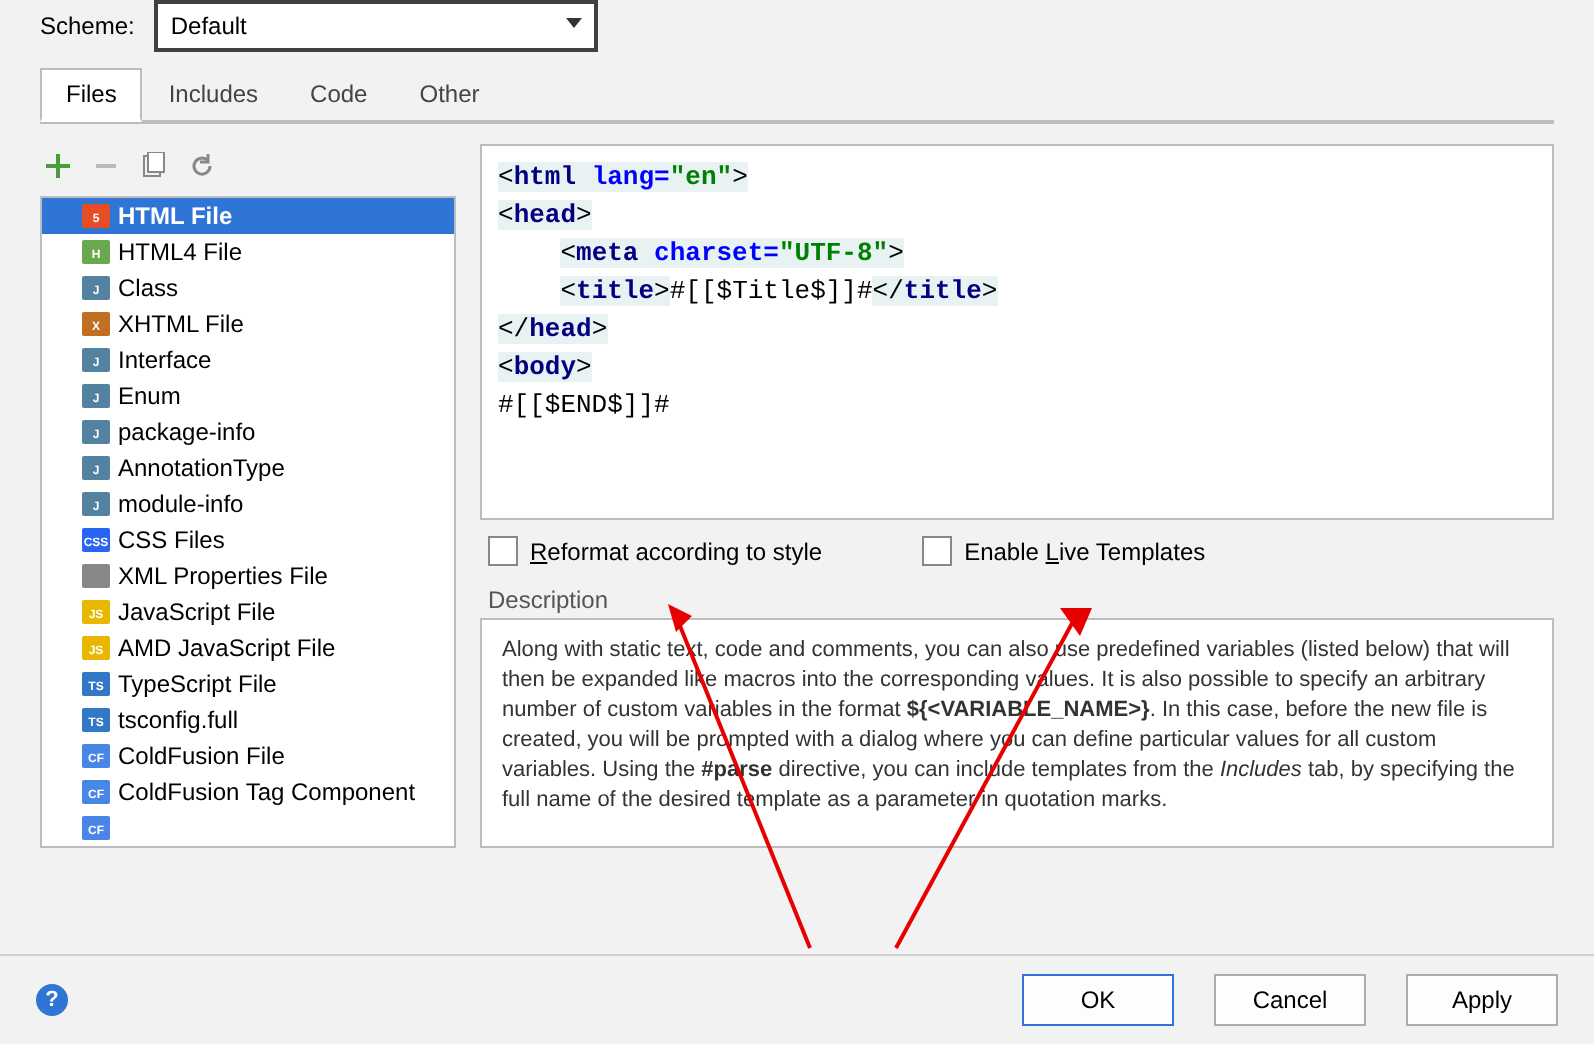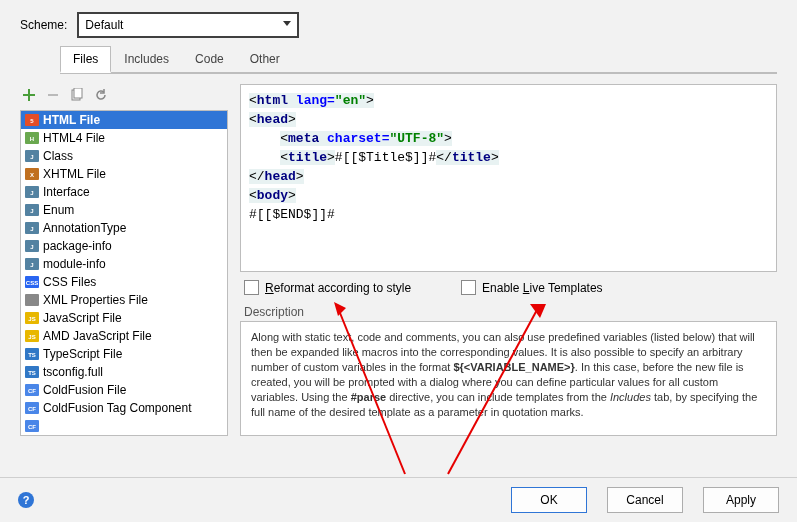--- a/index.html
+++ b/index.html
@@ -1,30 +1,30 @@
 <!DOCTYPE html>
 <html><head>
 <meta charset="utf-8">
 <style>
   html,body{margin:0;padding:0;font-family:"Segoe UI",Tahoma,sans-serif;font-size:12px;color:#000;background:#f2f2f2;}
   .window{width:797px;height:522px;background:#f2f2f2;position:relative;box-sizing:border-box;}
-  .scheme-row{display:flex;align-items:center;padding:12px 20px 8px 20px;}
+  .scheme-row{display:flex;align-items:center;padding:0 20px 8px 20px;}
   .scheme-label{color:#000;margin-right:10px;}
   .scheme-select{width:190px;height:22px;border:2px solid #404040;background:#fff;padding:0 22px 0 6px;position:relative;display:flex;align-items:center;}
   .scheme-select .arrow{position:absolute;right:6px;top:7px;width:0;height:0;border-left:4px solid transparent;border-right:4px solid transparent;border-top:5px solid #333;}
   .tabs-wrap{padding:0 20px;}
-  .tabs{display:flex;border-bottom:2px solid #bdbdbd;height:26px;margin-left:40px;}
+  .tabs{display:flex;border-bottom:2px solid #bdbdbd;height:26px;}
   .tab{height:24px;padding:0 12px;display:flex;align-items:center;border:1px solid transparent;margin-right:0;color:#444;cursor:default;}
   .tab.active{background:#fff;border:1px solid #bdbdbd;border-bottom:2px solid #fff;margin-bottom:-2px;color:#000;}
   .content{display:flex;padding:10px 20px 0 20px;gap:12px;}
   .left-panel{width:208px;display:flex;flex-direction:column;}
   .toolbar{display:flex;align-items:center;gap:10px;height:22px;padding:0 2px 4px 2px;}
   .tb-icon{width:14px;height:14px;display:inline-block;}
   .file-list{flex:1;background:#fff;border:1px solid #bdbdbd;overflow:hidden;max-height:340px;}
-  .file-item{display:flex;align-items:center;height:18px;padding:0 4px;gap:4px;white-space:nowrap;}
+  .file-item{display:flex;align-items:center;height:18px;padding:0 20px;gap:4px;white-space:nowrap;}
   .file-item.selected{background:#2f75d6;color:#fff;}
   .file-icon{width:14px;height:14px;flex-shrink:0;}
   .right-panel{flex:1;display:flex;flex-direction:column;}
   .editor{background:#fff;border:1px solid #bdbdbd;padding:6px 8px;font-family:"Courier New",monospace;font-size:13px;line-height:19px;height:174px;overflow:hidden;}
   .code-line{white-space:pre;}
   .hl{background:#e8f2f2;}
   .kw{color:#000080;font-weight:bold;}
   .attr{color:#0000ff;font-weight:bold;}
   .val{color:#008000;font-weight:bold;}
   .plain{color:#000;}
@@ -129,28 +129,28 @@
                 <rect x="0" y="1" width="14" height="12" rx="1" fill="#5382a1"></rect>
                 <text x="7" y="10" font-size="6" text-anchor="middle" fill="#fff" font-family="sans-serif" font-weight="bold">J</text>
               </svg></span>
             <span>Enum</span>
           </div>
           <div class="file-item">
             <span class="file-icon"><svg viewBox="0 0 14 14">
                 <rect x="0" y="1" width="14" height="12" rx="1" fill="#5382a1"></rect>
                 <text x="7" y="10" font-size="6" text-anchor="middle" fill="#fff" font-family="sans-serif" font-weight="bold">J</text>
               </svg></span>
+            <span>package-info</span>
+          </div>
+          <div class="file-item">
+            <span class="file-icon"><svg viewBox="0 0 14 14">
+                <rect x="0" y="1" width="14" height="12" rx="1" fill="#5382a1"></rect>
+                <text x="7" y="10" font-size="6" text-anchor="middle" fill="#fff" font-family="sans-serif" font-weight="bold">J</text>
+              </svg></span>
             <span>AnnotationType</span>
-          </div>
-          <div class="file-item">
-            <span class="file-icon"><svg viewBox="0 0 14 14">
-                <rect x="0" y="1" width="14" height="12" rx="1" fill="#5382a1"></rect>
-                <text x="7" y="10" font-size="6" text-anchor="middle" fill="#fff" font-family="sans-serif" font-weight="bold">J</text>
-              </svg></span>
-            <span>package-info</span>
           </div>
           <div class="file-item">
             <span class="file-icon"><svg viewBox="0 0 14 14">
                 <rect x="0" y="1" width="14" height="12" rx="1" fill="#5382a1"></rect>
                 <text x="7" y="10" font-size="6" text-anchor="middle" fill="#fff" font-family="sans-serif" font-weight="bold">J</text>
               </svg></span>
             <span>module-info</span>
           </div>
           <div class="file-item">
             <span class="file-icon"><svg viewBox="0 0 14 14">

